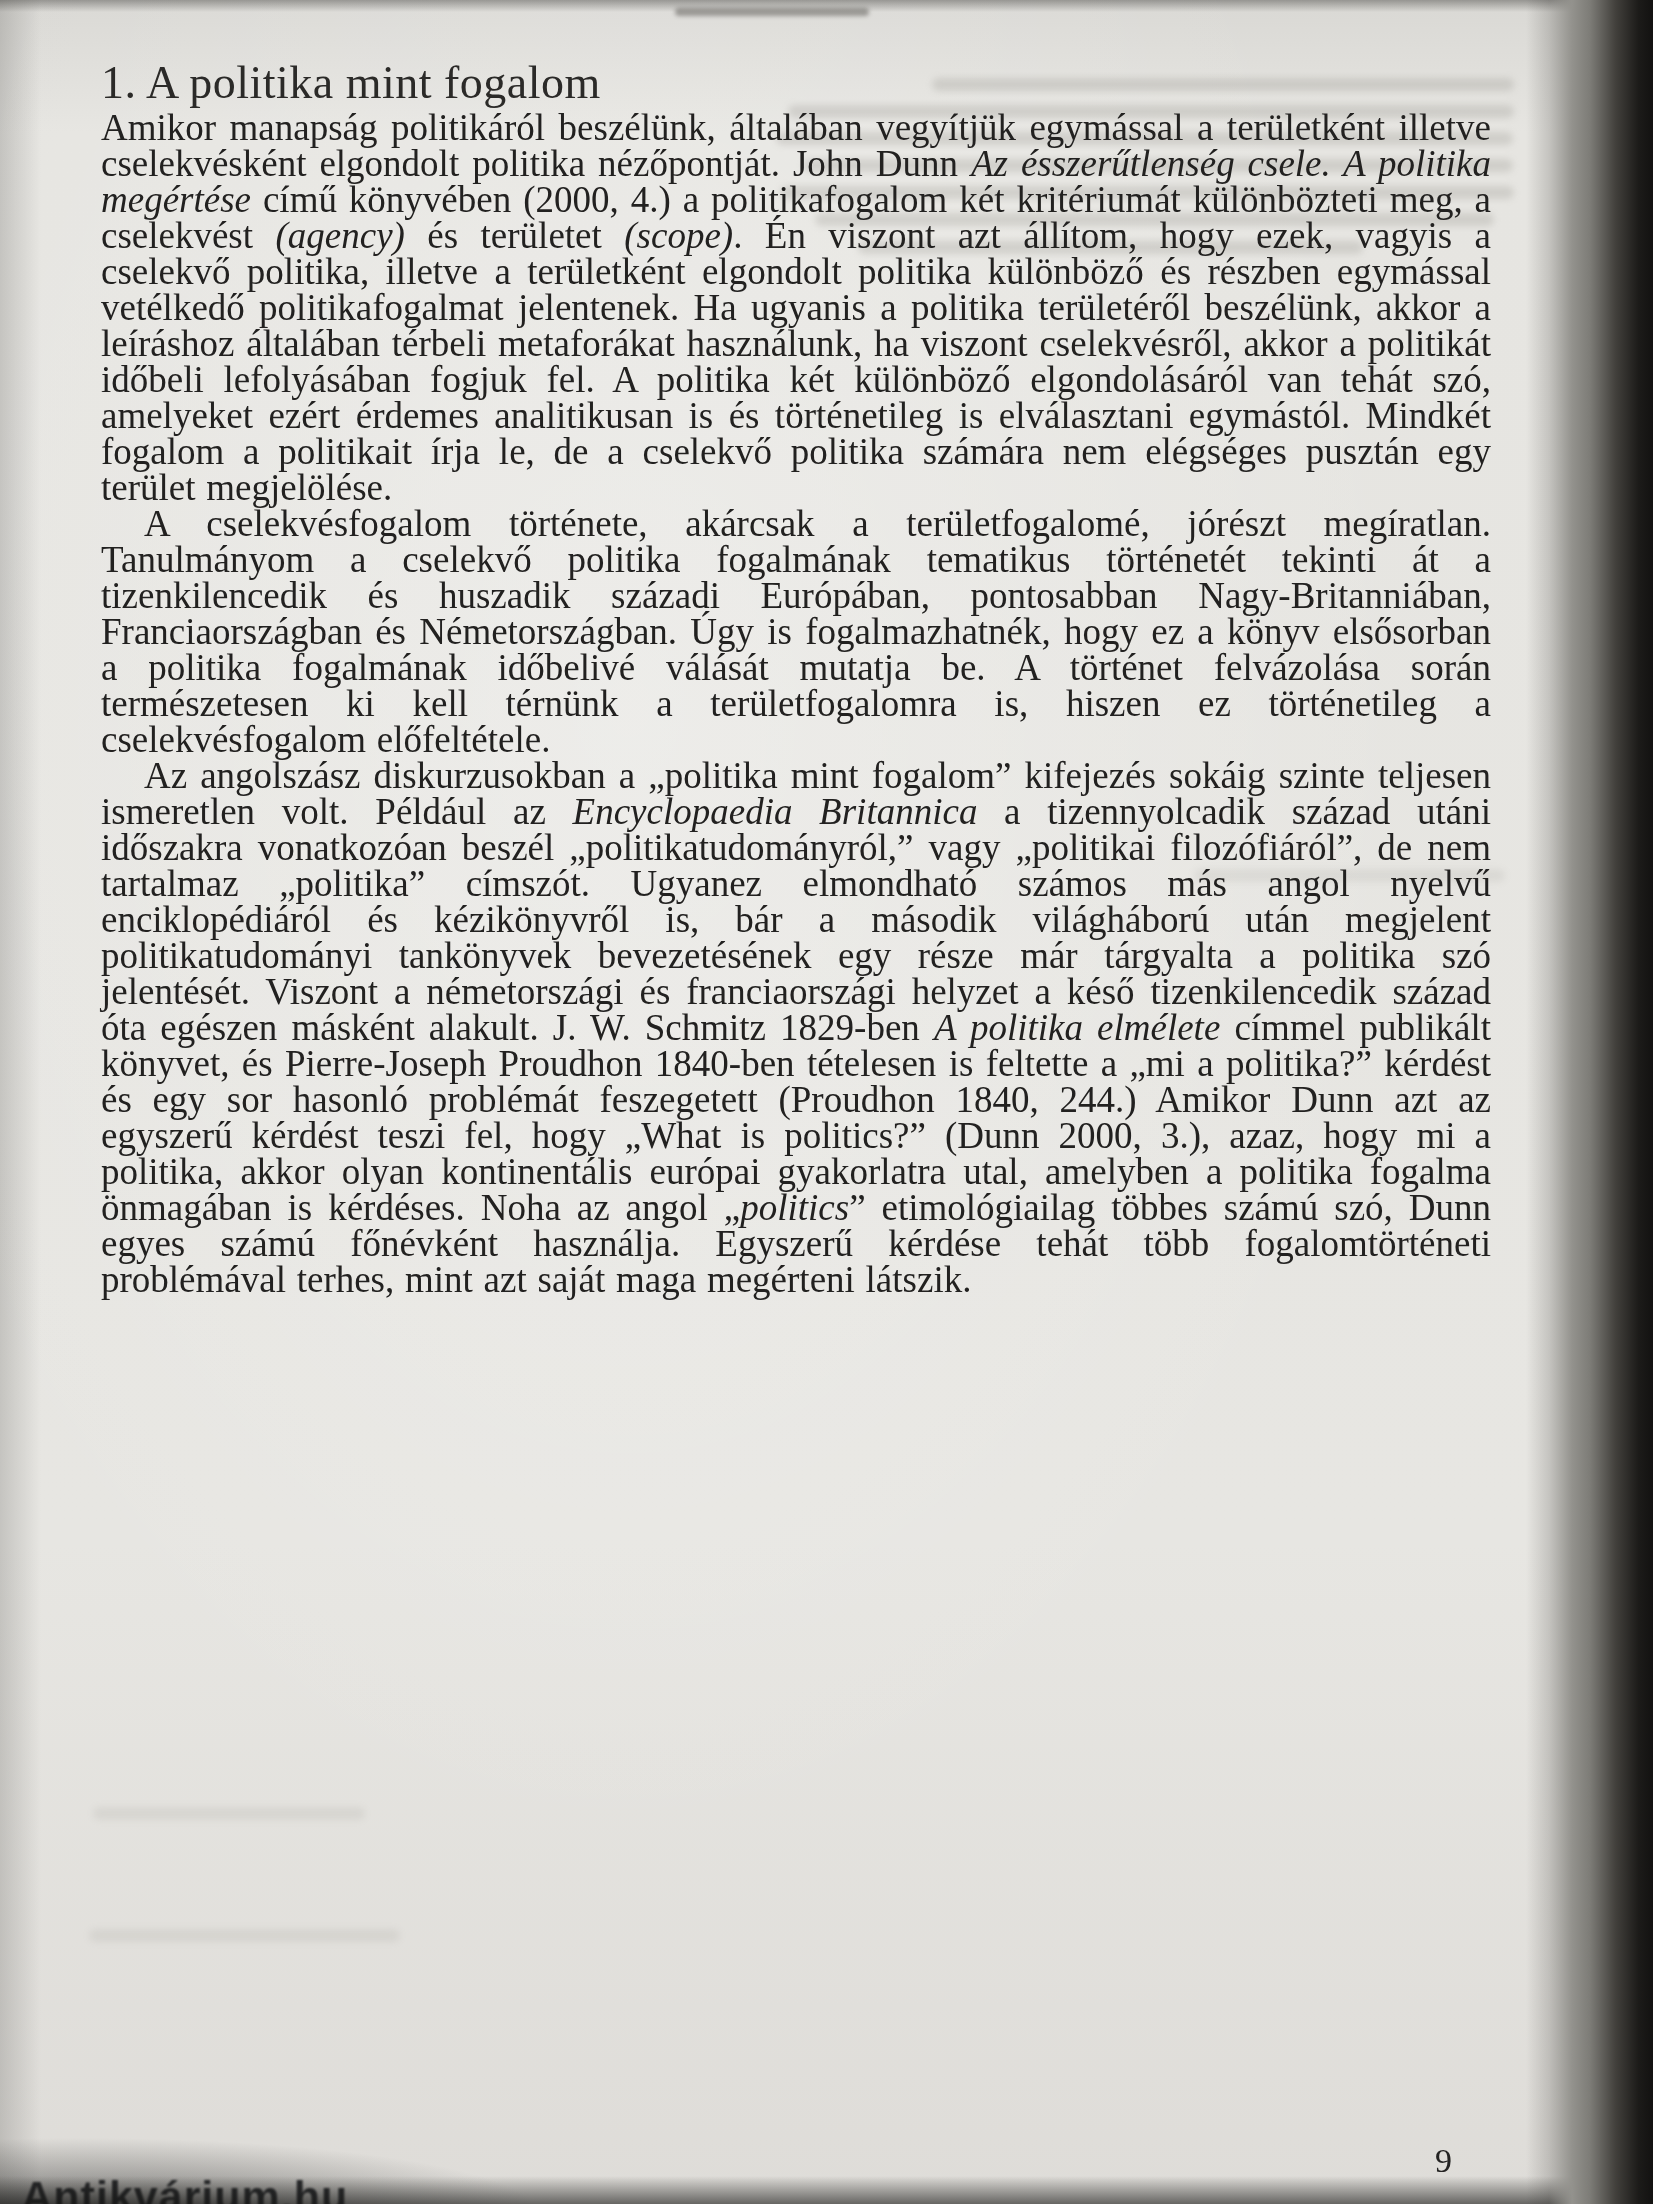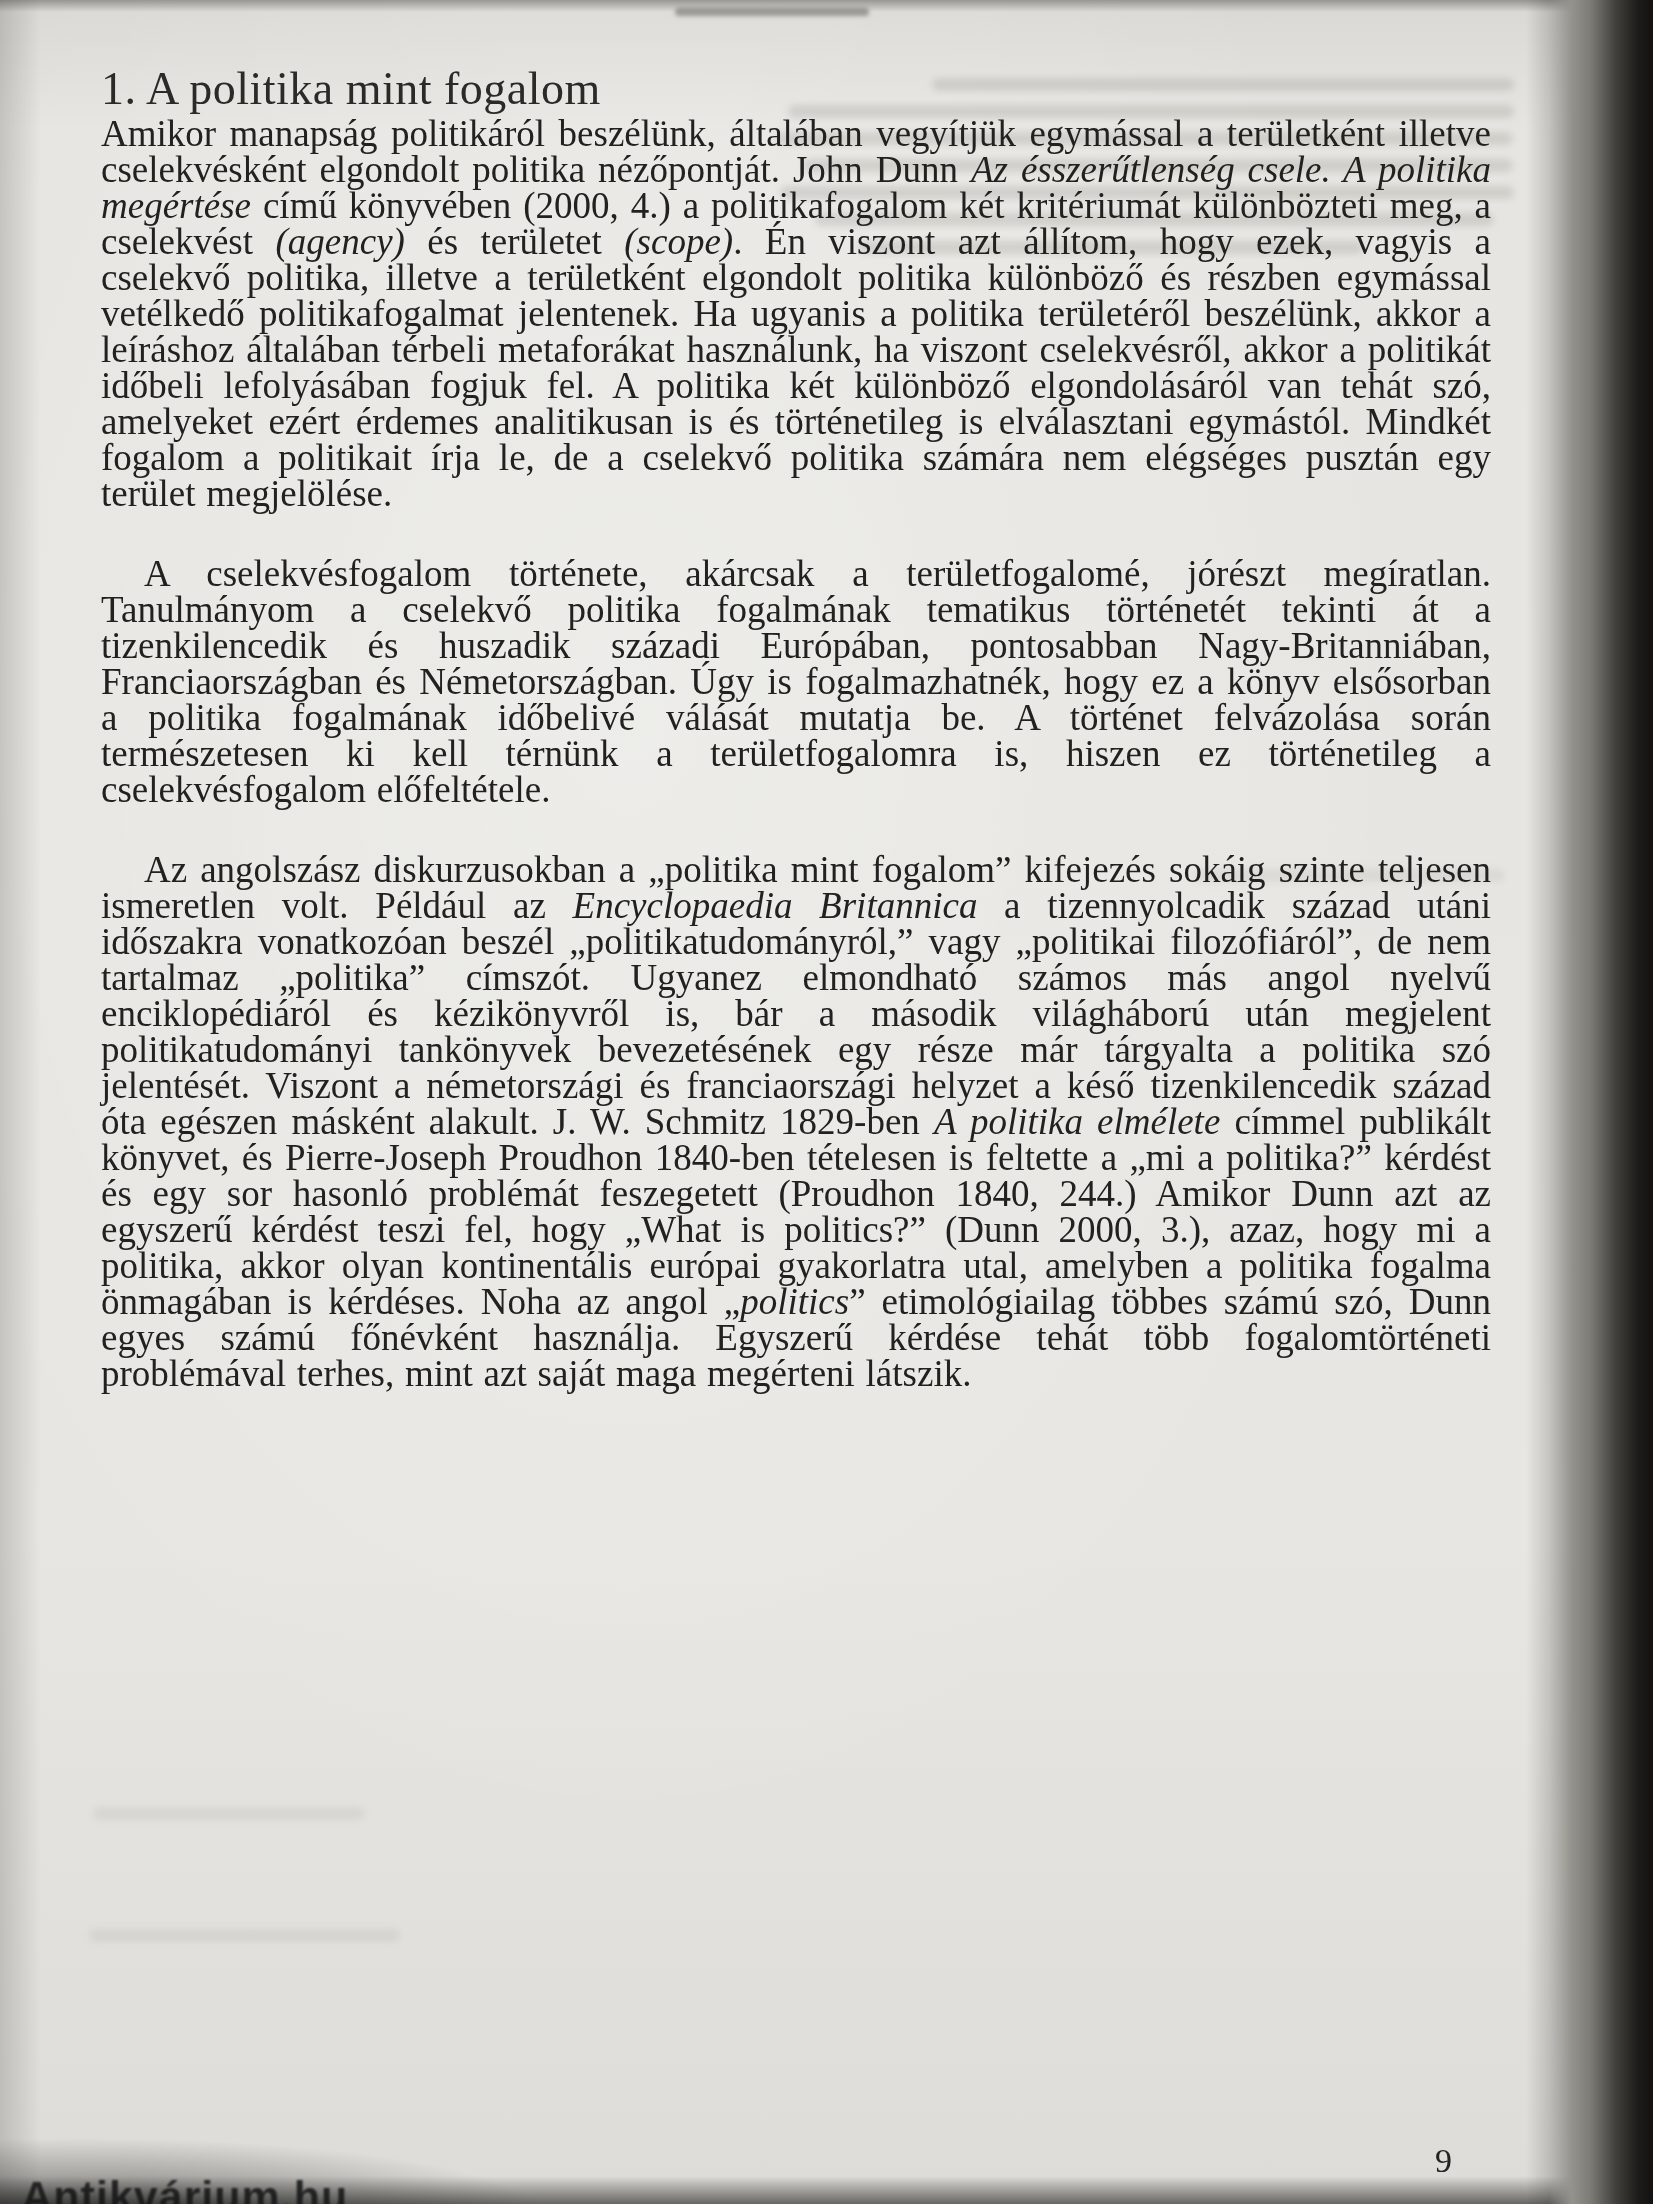--- a/index.html
+++ b/index.html
@@ -24,21 +24,21 @@
     border-radius: 6.8px;
     background: #8f8d86;
     opacity: 0.26;
     filter: blur(3.9px);
   }
   .ghost.dark { background: #55534f; opacity: 0.5; filter: blur(1.9px); height: 8.7px; }
   .ghost.faint { opacity: 0.14; }
   
   .text-block {
     position: absolute;
-    left: 101px; top: 62px;
+    left: 101px; top: 56px;
     width: 1390px;
   }
   h1.chapter {
     margin: 0;
     font-weight: 400;
     font-size: 46px;
     line-height: 54px;
     letter-spacing: 0.5px;
     color: #2b2a28;
   }
@@ -51,21 +51,21 @@
   }
   p.par {
     margin: 0;
     font-size: 37px;
     line-height: 36px;
     text-align: justify;
     word-spacing: 1.5px;
     color: #222120;
   }
   p.par em { font-style: italic; }
-  p.indent { text-indent: 43px; margin-top: 44px; }
+  p.indent { text-indent: 43px; }
   
   .page-number {
     position: absolute;
     right: 202px; bottom: 25px;
     font-size: 34px;
     color: #242322;
   }
   .watermark {
     position: absolute;
     left: 21.3px; bottom: -15.5px;

